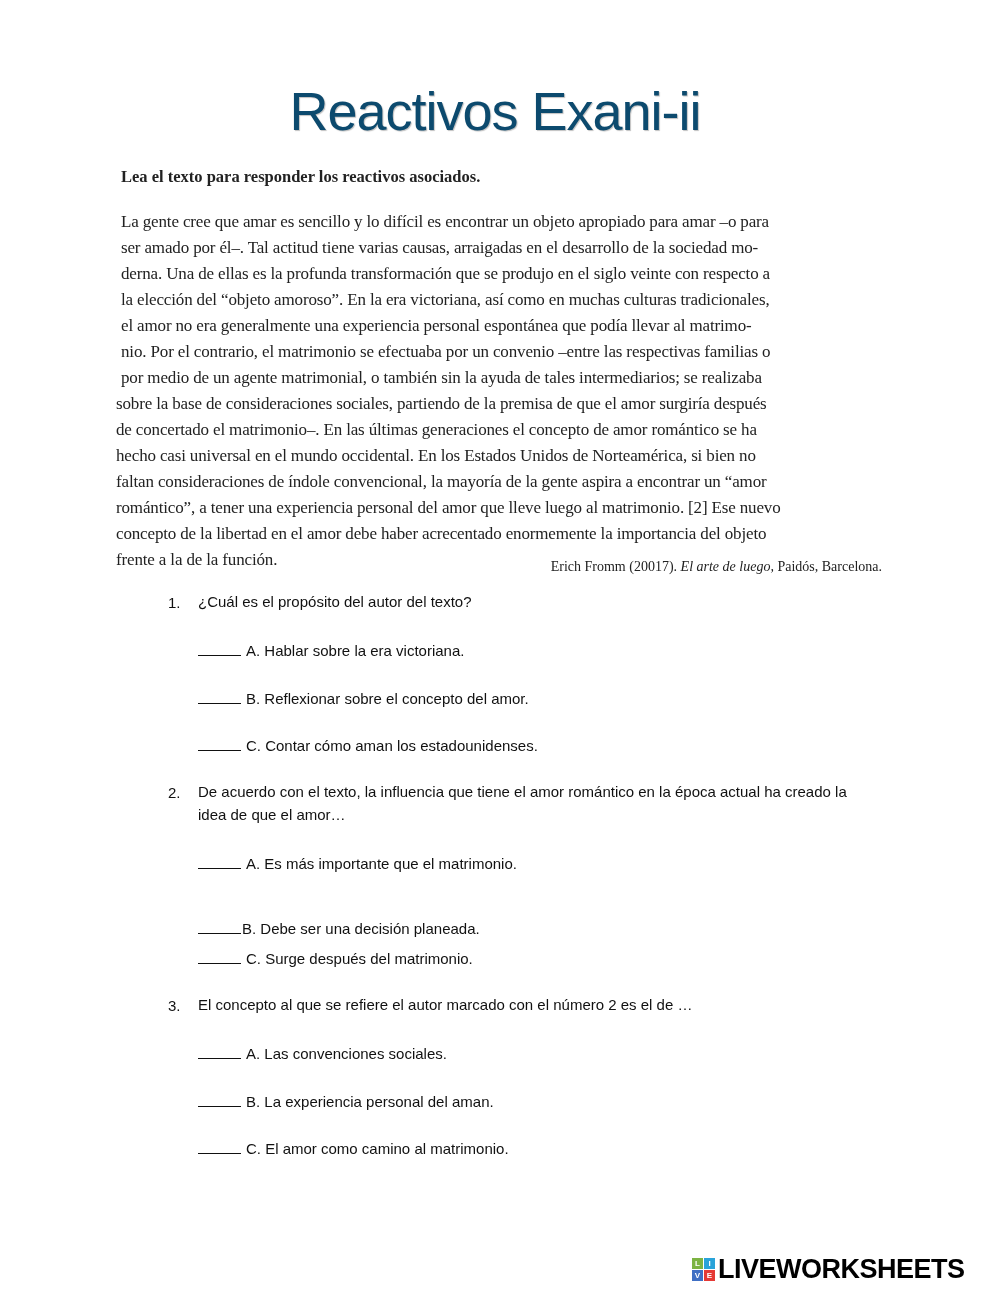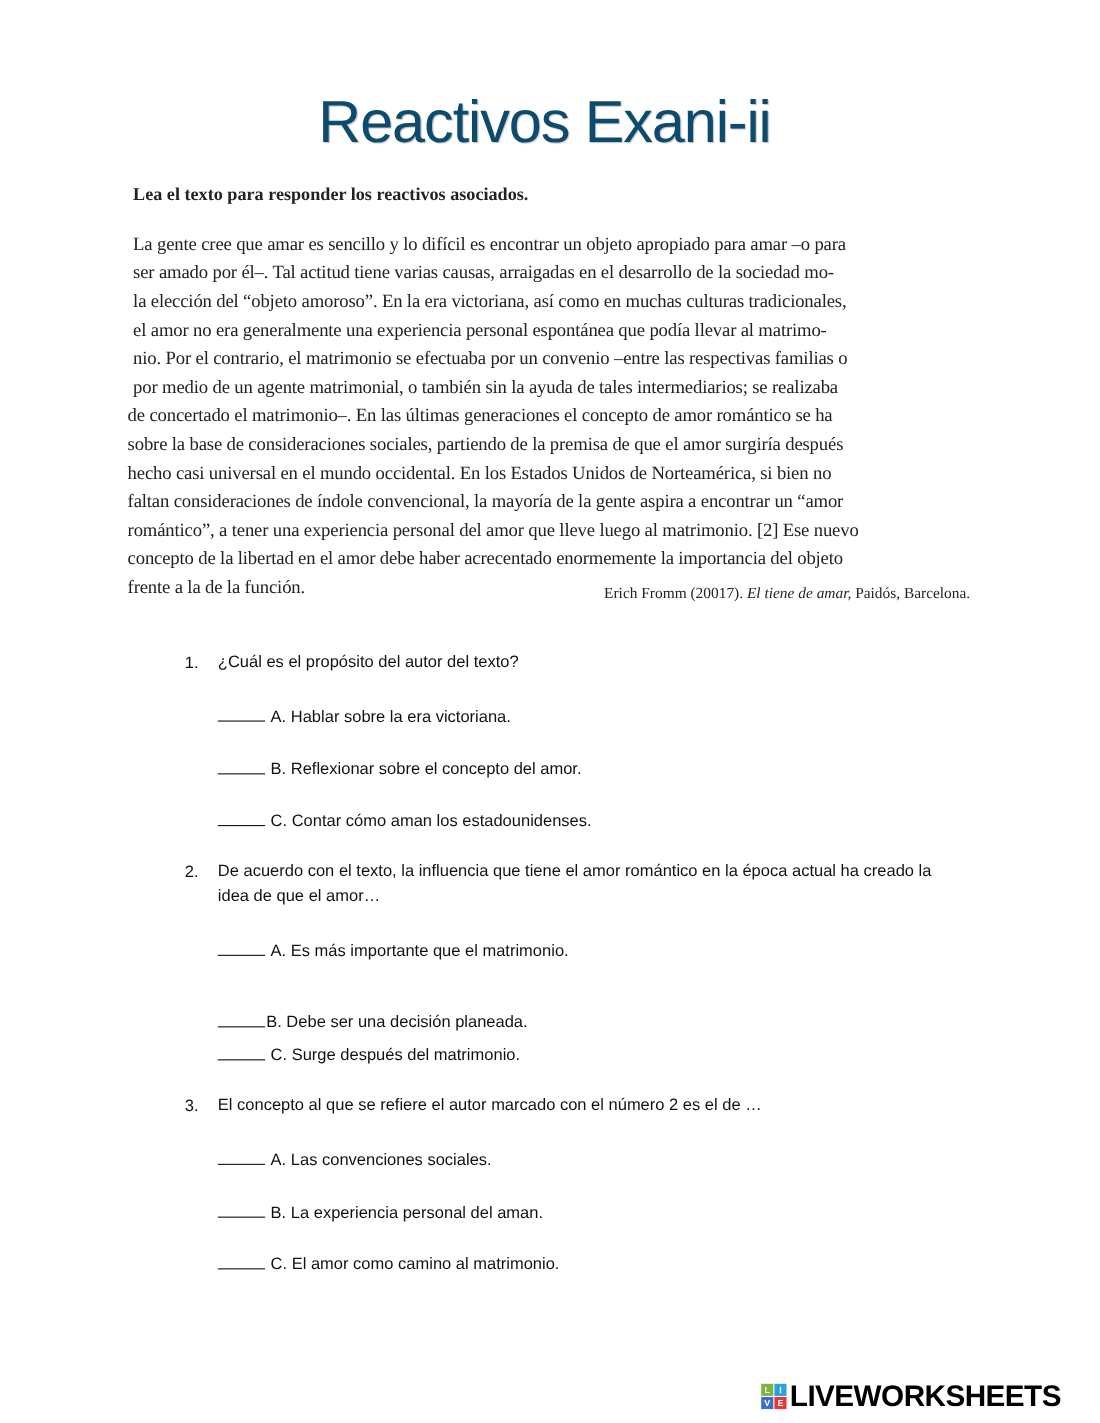--- a/index.html
+++ b/index.html
@@ -35,34 +35,35 @@
 </head>
 <body>
 
 <div class="title">Reactivos Exani-ii</div>
 
 <div class="passage">
   <div class="instruction">Lea el texto para responder los reactivos asociados.</div>
   <div class="lines">
     <div class="pline ind">La gente cree que amar es sencillo y lo difícil es encontrar un objeto apropiado para amar –o para</div>
     <div class="pline ind">ser amado por él–. Tal actitud tiene varias causas, arraigadas en el desarrollo de la sociedad mo-</div>
+    <div class="pline ind">derna. Una de ellas es la profunda transformación que se produjo en el siglo veinte con respecto a</div>
     <div class="pline ind">la elección del “objeto amoroso”. En la era victoriana, así como en muchas culturas tradicionales,</div>
     <div class="pline ind">el amor no era generalmente una experiencia personal espontánea que podía llevar al matrimo-</div>
     <div class="pline ind">nio. Por el contrario, el matrimonio se efectuaba por un convenio –entre las respectivas familias o</div>
     <div class="pline ind">por medio de un agente matrimonial, o también sin la ayuda de tales intermediarios; se realizaba</div>
+    <div class="pline">sobre la base de consideraciones sociales, partiendo de la premisa de que el amor surgiría después</div>
     <div class="pline">de concertado el matrimonio–. En las últimas generaciones el concepto de amor romántico se ha</div>
-    <div class="pline">sobre la base de consideraciones sociales, partiendo de la premisa de que el amor surgiría después</div>
     <div class="pline">hecho casi universal en el mundo occidental. En los Estados Unidos de Norteamérica, si bien no</div>
     <div class="pline">faltan consideraciones de índole convencional, la mayoría de la gente aspira a encontrar un “amor</div>
     <div class="pline">romántico”, a tener una experiencia personal del amor que lleve luego al matrimonio. [2] Ese nuevo</div>
     <div class="pline">concepto de la libertad en el amor debe haber acrecentado enormemente la importancia del objeto</div>
     <div class="pline">frente a la de la función.</div>
   </div>
   <div class="citation">
-    <span>Erich Fromm (20017). </span><i>El tiene de amar,</i><span> Paidós, Barcelona.</span>
+    <span>Erich Fromm (20017). </span><i>El arte de luego,</i><span> Paidós, Barcelona.</span>
   </div>
 </div>
 
 <div class="questions">
 
   <div class="q" style="top:0px">
     <span class="qnum">1.</span>
     <span class="qtext" style="top:-4px">¿Cuál es el propósito del autor del texto?</span>
     <div class="opt" style="top:47px">
       <span class="blank"></span><span>A. Hablar sobre la era victoriana.</span>

